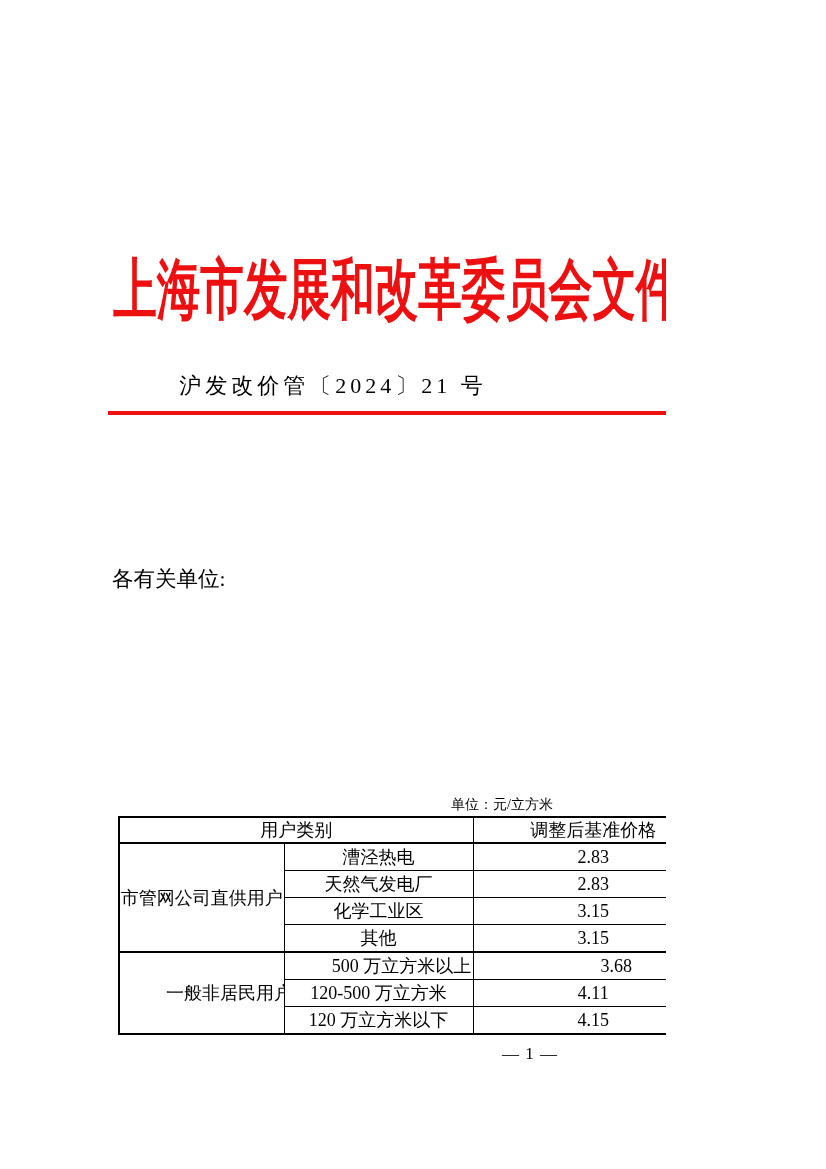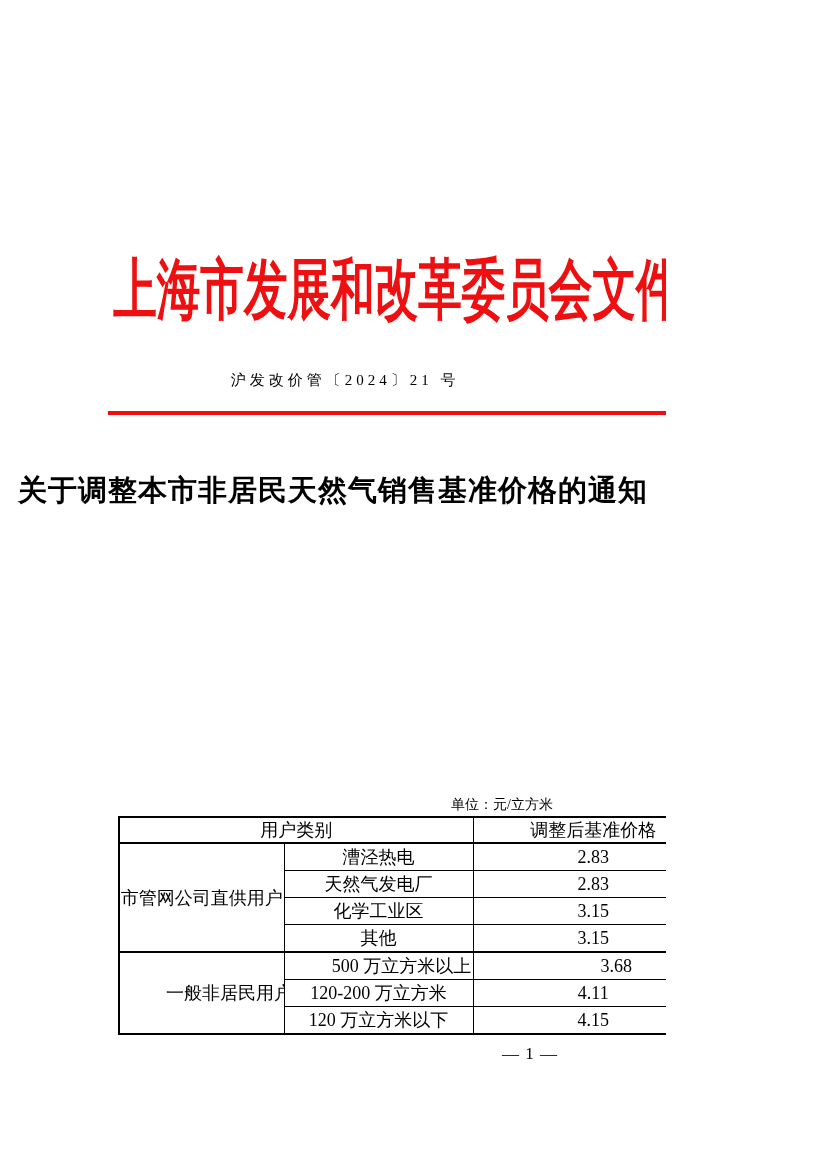--- a/index.html
+++ b/index.html
@@ -23,24 +23,24 @@
     color: #ee1010;
     white-space: nowrap;
     transform: scaleX(0.66);
     transform-origin: center;
     letter-spacing: 0px;
     line-height: 84px;
   }
   .doc-number {
     position: absolute;
     top: 371px;
-    left: 12px;
+    left: 0;
     width: 100%;
     text-align: center;
-    font-size: 15px;
+    font-size: 22px;
     letter-spacing: 4px;
   }
   .red-line {
     position: absolute;
     left: 108px;
     top: 411px;
     width: 610px;
     height: 4px;
     background: #ee1010;
   }
@@ -121,23 +121,23 @@
 <body>
 
 <div class="page">
 
   <div class="header-title">上海市发展和改革委员会文件</div>
 
   <div class="doc-number">沪发改价管〔2024〕21 号</div>
 
   <div class="red-line"></div>
 
-  <div class="doc-title">关于调整本市非居民天然气销售基准价格的通知</div>
 
   <div class="body-text">
+    <p class="salutation">各有关单位:</p>
   </div>
 
 
   <div class="unit-label">单位：元/立方米</div>
 
   <table class="price-table">
     <colgroup>
       <col class="col-group">
       <col class="col-sub">
       <col class="col-price">
@@ -165,21 +165,21 @@
         <td>其他</td>
         <td>3.15</td>
       </tr>
 
       <tr class="group-start">
         <td rowspan="3">一般非居民用户</td>
         <td>500 万立方米以上</td>
         <td>3.68</td>
       </tr>
       <tr>
-        <td>120-200 万立方米</td>
+        <td>120-500 万立方米</td>
         <td>4.11</td>
       </tr>
       <tr>
         <td>120 万立方米以下</td>
         <td>4.15</td>
       </tr>
     </tbody>
   </table>
 
   <div class="page-number">— 1 —</div>

